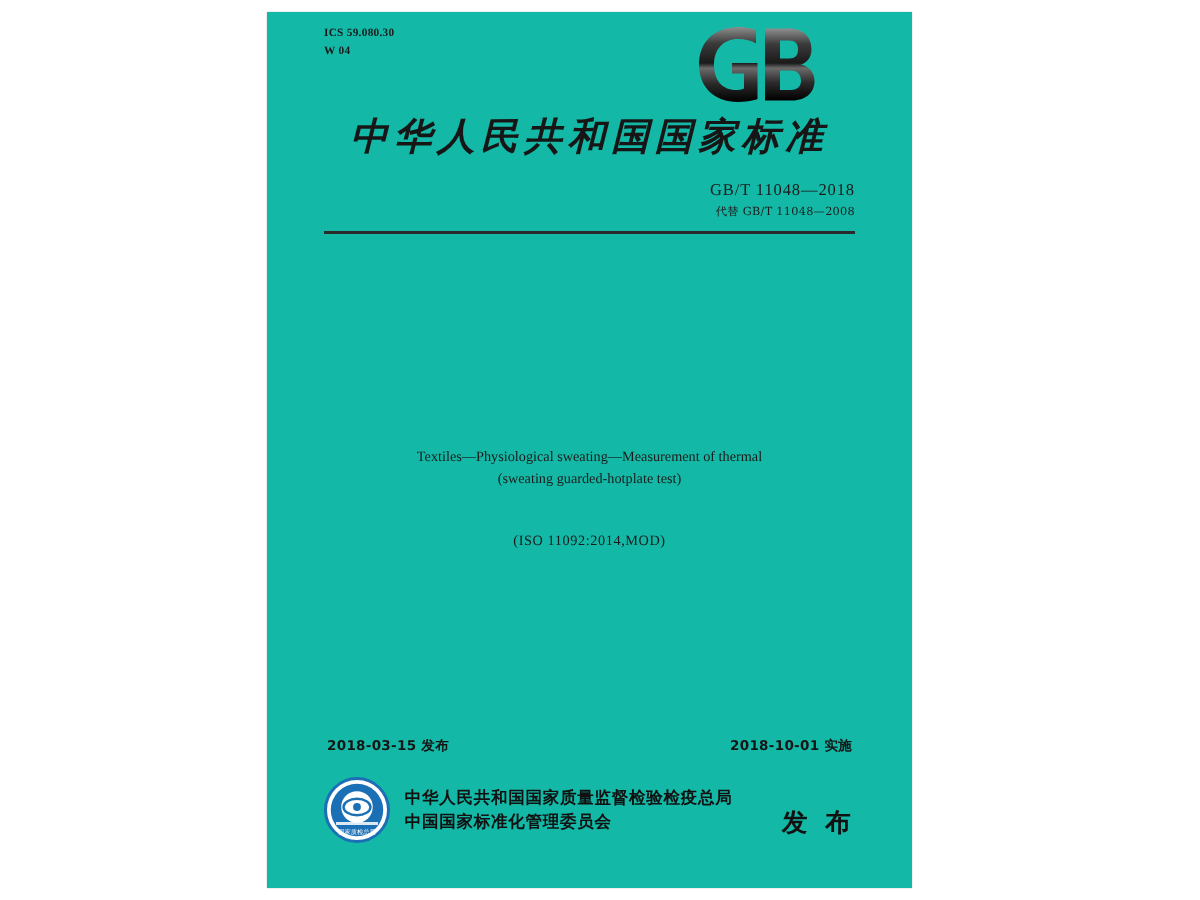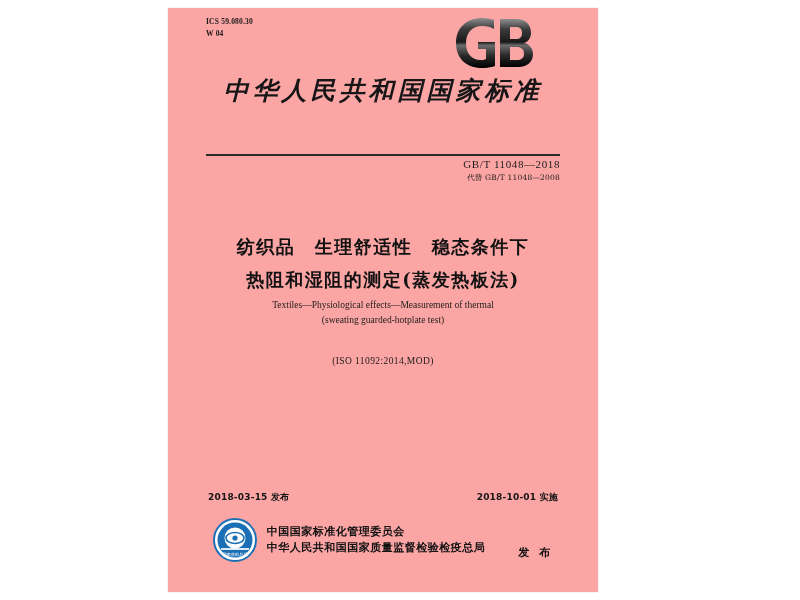--- a/index.html
+++ b/index.html
@@ -12,25 +12,25 @@
   }
   #page {
     position: relative;
     width: 800px;
     height: 600px;
     background: #ffffff;
     overflow: hidden;
   }
   .cover {
     position: absolute;
-    left: 168px;
+    left: 178px;
     top: 8px;
     width: 430px;
     height: 584px;
-    background: #fca5a5;
+    background: #14b8a6;
     box-shadow: 0 0 1px rgba(0,0,0,0.25);
   }
 
   
   .codes {
     position: absolute;
     left: 38px;
     top: 8px;
     font-family: "Liberation Serif", serif;
     font-size: 7.5px;
@@ -64,21 +64,20 @@
     font-style: italic;
   }
 
   
   .std-number {
     position: absolute;
     right: 38px;
     top: 113px;
     text-align: right;
     color: #1b1b1b;
-    margin-top: 37px;
   }
   .std-number .main {
     font-family: "Liberation Serif", serif;
     font-size: 11px;
     letter-spacing: .6px;
   }
   .std-number .replaces {
     font-family: "DejaVu Serif", "Liberation Serif", serif;
     font-size: 7.5px;
     letter-spacing: .2px;
@@ -178,21 +177,21 @@
     font-family: "DejaVu Serif", "Liberation Serif", serif;
     font-size: 11px;
     font-weight: bold;
     color: #111;
     line-height: 1.5;
     letter-spacing: .5px;
   }
   .issuer-names span { display: block; }
   .publish-word {
     font-family: "DejaVu Serif", "Liberation Serif", serif;
-    font-size: 11px;
+    font-size: 17px;
     font-weight: bold;
     color: #111;
     letter-spacing: 3px;
     margin-left: 33px;
     align-self: flex-end;
     padding-bottom: 2px;
   }
 </style>
 </head>
 <body>
@@ -226,27 +225,23 @@
 
     <div class="gb-title">中华人民共和国国家标准</div>
 
     <div class="std-number">
       <div class="main">GB/T 11048—2018</div>
       <div class="replaces">代替 GB/T 11048—2008</div>
     </div>
 
     <div class="rule"></div>
 
-    <div class="title-cn">
-      <span class="l1">纺织品　生理舒适性　稳态条件下</span>
-      <span class="l2">热阻和湿阻的测定(蒸发热板法)</span>
-    </div>
 
     <div class="title-en">
-      <span>Textiles—Physiological effects—Measurement of thermal</span>
+      <span>Textiles—Physiological sweating—Measurement of thermal</span>
       <span>(sweating guarded-hotplate test)</span>
     </div>
 
     <div class="iso-line">(ISO 11092:2014,MOD)</div>
 
     <div class="date-left">2018-03-15 发布</div>
     <div class="date-right">2018-10-01 实施</div>
 
     <div class="issuer">
       <div class="seal">
@@ -254,20 +249,20 @@
           <circle cx="22" cy="22" r="21" fill="#ffffff" stroke="#1a6fb5" stroke-width="2"></circle>
           <circle cx="22" cy="22" r="17.5" fill="#1a6fb5"></circle>
           <circle cx="22" cy="20" r="10.5" fill="#ffffff"></circle>
           <ellipse cx="22" cy="20" rx="9" ry="5.5" fill="none" stroke="#1a6fb5" stroke-width="1.6"></ellipse>
           <circle cx="22" cy="20" r="2.6" fill="#1a6fb5"></circle>
           <path d="M8 30 h28 v2 h-28 z" fill="#ffffff" opacity="0.85"></path>
           <text x="22" y="38" font-family="DejaVu Serif, serif" font-size="4.2" fill="#ffffff" text-anchor="middle">国家质检总局</text>
         </svg>
       </div>
       <div class="issuer-names">
+        <span>中华人民共和国国家质量监督检验检疫总局</span>
         <span>中国国家标准化管理委员会</span>
-        <span>中华人民共和国国家质量监督检验检疫总局</span>
       </div>
       <div class="publish-word">发 布</div>
     </div>
 
   </div>
 </div>
 
 </body></html>

